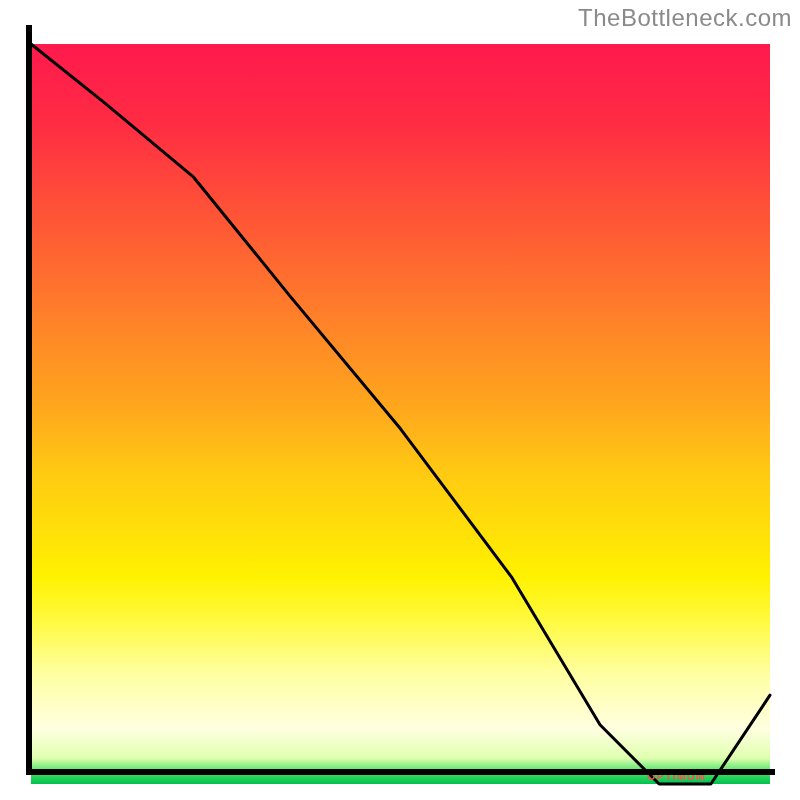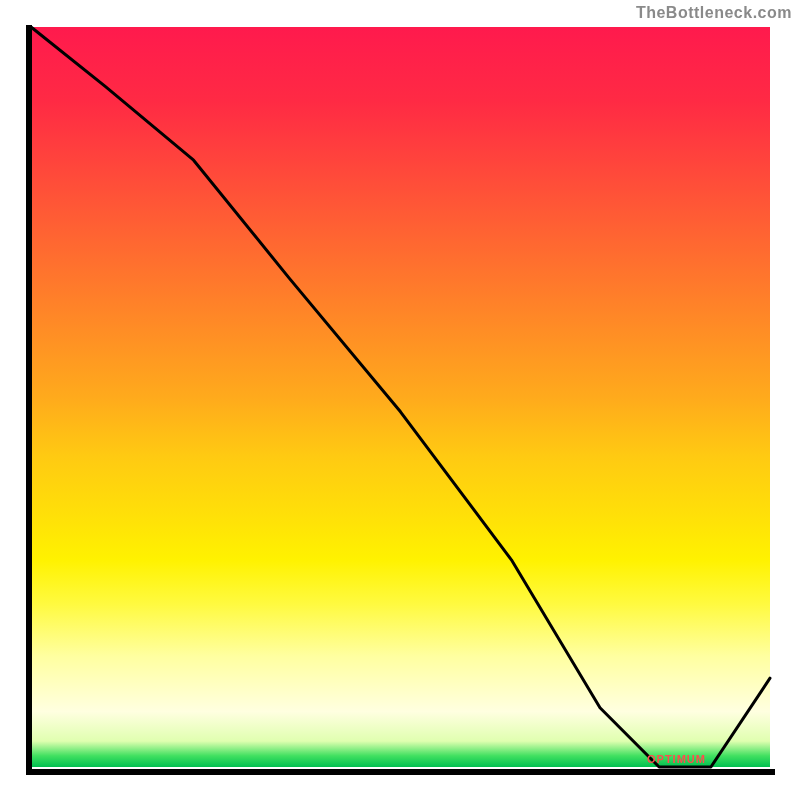--- a/index.html
+++ b/index.html
@@ -13,30 +13,30 @@
   }
   .wrap {
     position: relative;
     width: 800px;
     height: 800px;
   }
   .attribution {
     position: absolute;
     top: 4px;
     right: 8px;
-    font-size: 16px;
-    font-weight: bold;
+    font-size: 24px;
+    font-weight: normal;
     color: #8a8a8a;
     letter-spacing: 0.5px;
   }
   .plot-area {
     position: absolute;
     
     left: 31px;
-    top: 27px;
+    top: 44px;
     width: 739px; 
     height: 740px; 
   }
   .gradient-fill {
     position: absolute;
     inset: 0;
     background: linear-gradient(
       to bottom,
       #ff1a4d 0%,
       #ff2a44 10%,

